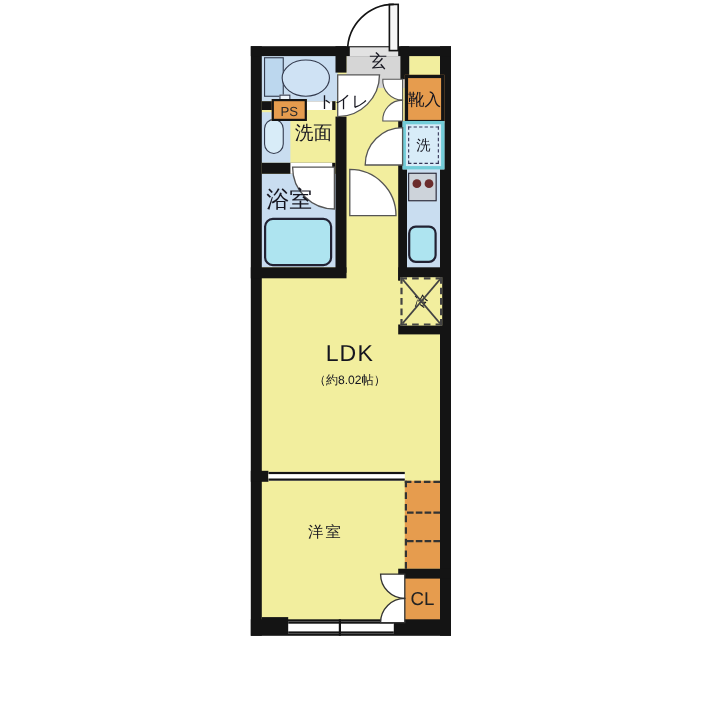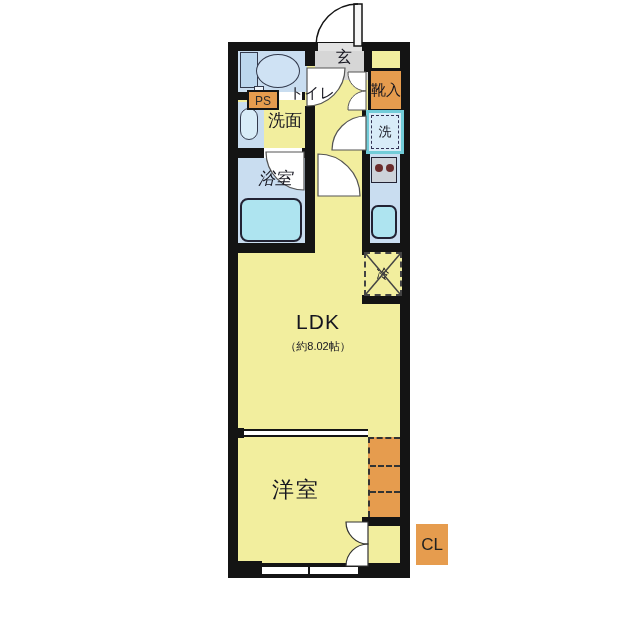--- a/index.html
+++ b/index.html
@@ -56,31 +56,31 @@
   .burner{width:8px;height:8px;border-radius:50%;background:#6b2c2c;display:inline-block;margin:5px 0 0 3px;}
   .ksink{left:371px;top:205px;width:26px;height:34px;background:var(--cyan);border:2px solid #223;border-radius:7px;}
   
   .shoebox{left:368px;top:68px;width:36px;height:44px;background:var(--orange);border:3px solid var(--wall);z-index:6;display:flex;align-items:center;justify-content:center;}
   .washer{left:366px;top:110px;width:38px;height:44px;background:#d8ecf8;border:3px solid var(--washerframe);z-index:6;display:flex;align-items:center;justify-content:center;}
   .washer-inner{position:absolute;inset:2px;border:1px dashed #335;}
   .fridge{left:364px;top:252px;width:38px;height:44px;border:2px dashed #444;z-index:6;display:flex;align-items:center;justify-content:center;background:var(--yellow);}
   .psbox{left:247px;top:90px;width:32px;height:20px;background:var(--orange);border:2px solid var(--wall);z-index:7;display:flex;align-items:flex-end;justify-content:center;}
   .strip{left:368px;top:437px;width:32px;height:80px;background:var(--orange);border-left:2px dashed #333;border-top:2px dashed #333;z-index:4;}
   .strip-line{position:absolute;left:0;width:100%;height:0;border-top:2px dashed #333;}
-  .clbox{left:368px;top:524px;width:32px;height:41px;background:var(--orange);z-index:4;display:flex;align-items:center;justify-content:center;margin-left:48px;}
+  .clbox{left:368px;top:524px;width:32px;height:41px;background:var(--orange);z-index:4;display:flex;align-items:center;justify-content:center;}
   .balcony{left:232px;top:576px;width:176px;height:52px;background:var(--purple);border:2px solid var(--wall);z-index:2;display:flex;align-items:center;justify-content:center;}
   
   .lbl{color:var(--ink);z-index:9;text-align:center;line-height:1.1;}
   .lbl-genkan{left:330px;top:48px;width:28px;font-size:16px;}
   .lbl-toilet{left:258px;top:85px;width:52px;font-size:15px;margin-left:28px;}
   .lbl-washroom{left:262px;top:112px;width:46px;font-size:17px;}
-  .lbl-bathroom{left:252px;top:170px;width:46px;font-size:17px;font-style:italic;}
+  .lbl-bathroom{left:240px;top:170px;width:46px;font-size:21px;}
   .lbl-ldk{left:236px;top:310px;width:164px;font-size:21px;letter-spacing:1px;}
   .lbl-ldksize{left:236px;top:340px;width:164px;font-size:11px;}
-  .lbl-bed{left:226px;top:478px;width:140px;font-size:22px;letter-spacing:2px;}
+  .lbl-bed{left:226px;top:478px;width:140px;font-size:14px;letter-spacing:2px;font-family:Liberation Mono, monospace;}
   .lbl-bedsize{left:226px;top:508px;width:140px;font-size:16px;}
   .lbl-shoe{font-size:15px;font-weight:normal;color:var(--ink);}
   .lbl-washer{font-size:13px;color:var(--ink);position:relative;z-index:2;}
   .lbl-fridge{font-size:13px;color:var(--ink);position:relative;z-index:2;}
   .lbl-ps{font-size:12px;color:#2b2b2b;}
   .lbl-cl{font-size:17px;color:#222;}
   .lbl-balcony{font-size:17px;color:var(--ink);letter-spacing:2px;}
   
   .doors{position:absolute;left:0;top:0;width:640px;height:640px;z-index:8;pointer-events:none;}
 </style>

